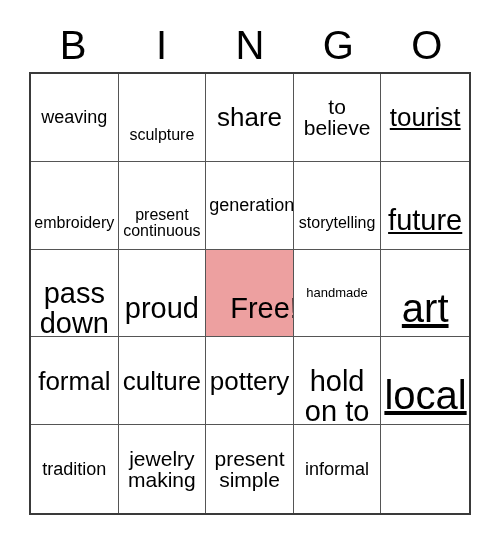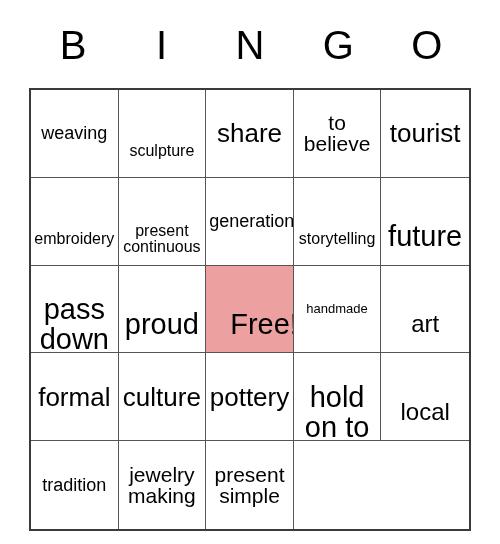--- a/index.html
+++ b/index.html
@@ -40,21 +40,21 @@
     line-height: 40px;
     font-weight: 400;
     letter-spacing: 0px;
     color: #000000;
   }
 
   
   .bingo-grid {
     position: absolute;
     left: 29px;
-    top: 88px;
+    top: 72px;
     width: 442px;
     height: 443px;
     box-sizing: border-box;
     border: 2px solid #3a3a3a;
     display: grid;
     grid-template-columns: repeat(5, 1fr);
     grid-template-rows: repeat(5, 1fr);
     background: #ffffff;
   }
 
@@ -63,40 +63,40 @@
     border-right: 1px solid #555555;
     border-bottom: 1px solid #555555;
     display: flex;
     align-items: center;
     justify-content: center;
     text-align: center;
     padding: 2px 3px;
     overflow: hidden;
     background: #ffffff;
   }
-  .bingo-cell:nth-child(5n) { border-right: none; }
+  .bingo-cell:nth-child(5n) { border-right: none; text-decoration: underline; }
   .bingo-cell:nth-child(n+21) { border-bottom: none; }
 
   .cell-text {
     display: block;
     width: 100%;
     line-height: 1.02;
     white-space: pre-line;
     color: #000000;
     font-weight: 400;
   }
 
   
   .sz-xs  { font-size: 13px; }
   .sz-s   { font-size: 16px; margin-top: 36px; }
   .sz-m   { font-size: 18px; }
   .sz-l   { font-size: 21px; }
   .sz-xl  { font-size: 26px; }
   .sz-xxl { font-size: 29px; margin-top: 32px; }
-  .sz-huge{ font-size: 24px; margin-top: 30px; }
+  .sz-huge{ font-size: 40px; margin-top: 30px; }
 
   .cell-free {
     background: #eda0a0;
   }
 </style>
 </head>
 <body>
 
 <div class="bingo-page">
 
@@ -177,15 +177,18 @@
         <span class="cell-text sz-m">tradition</span>
       </div>
       <div class="bingo-cell">
         <span class="cell-text sz-l">jewelry
 making</span>
       </div>
       <div class="bingo-cell">
         <span class="cell-text sz-l">present
 simple</span>
       </div>
+      <div class="bingo-cell">
+        <span class="cell-text sz-m">informal</span>
+      </div>
     </div>
 
 </div>
 
 </body></html>

